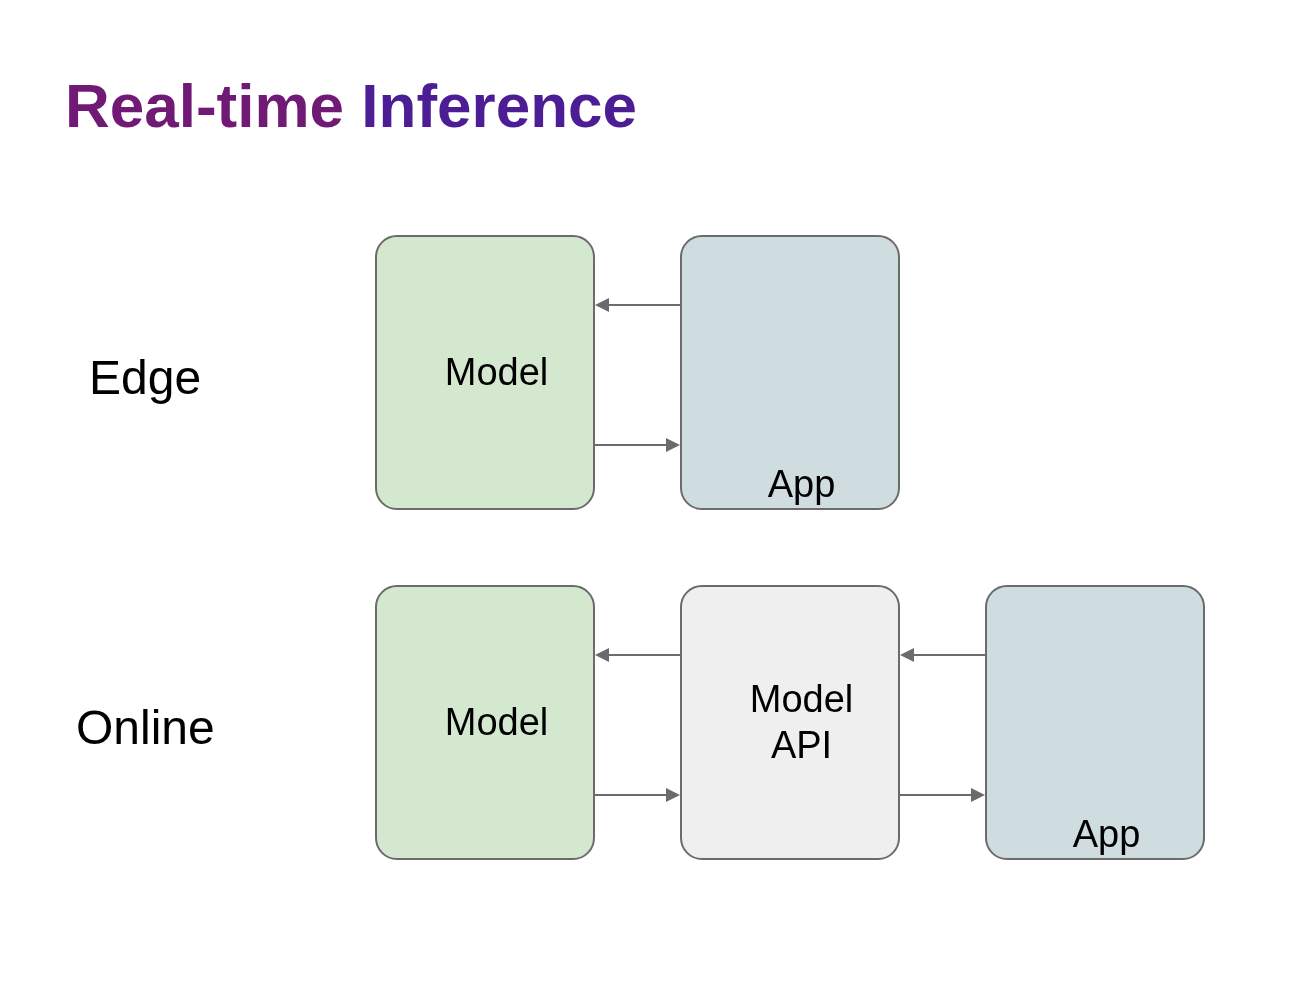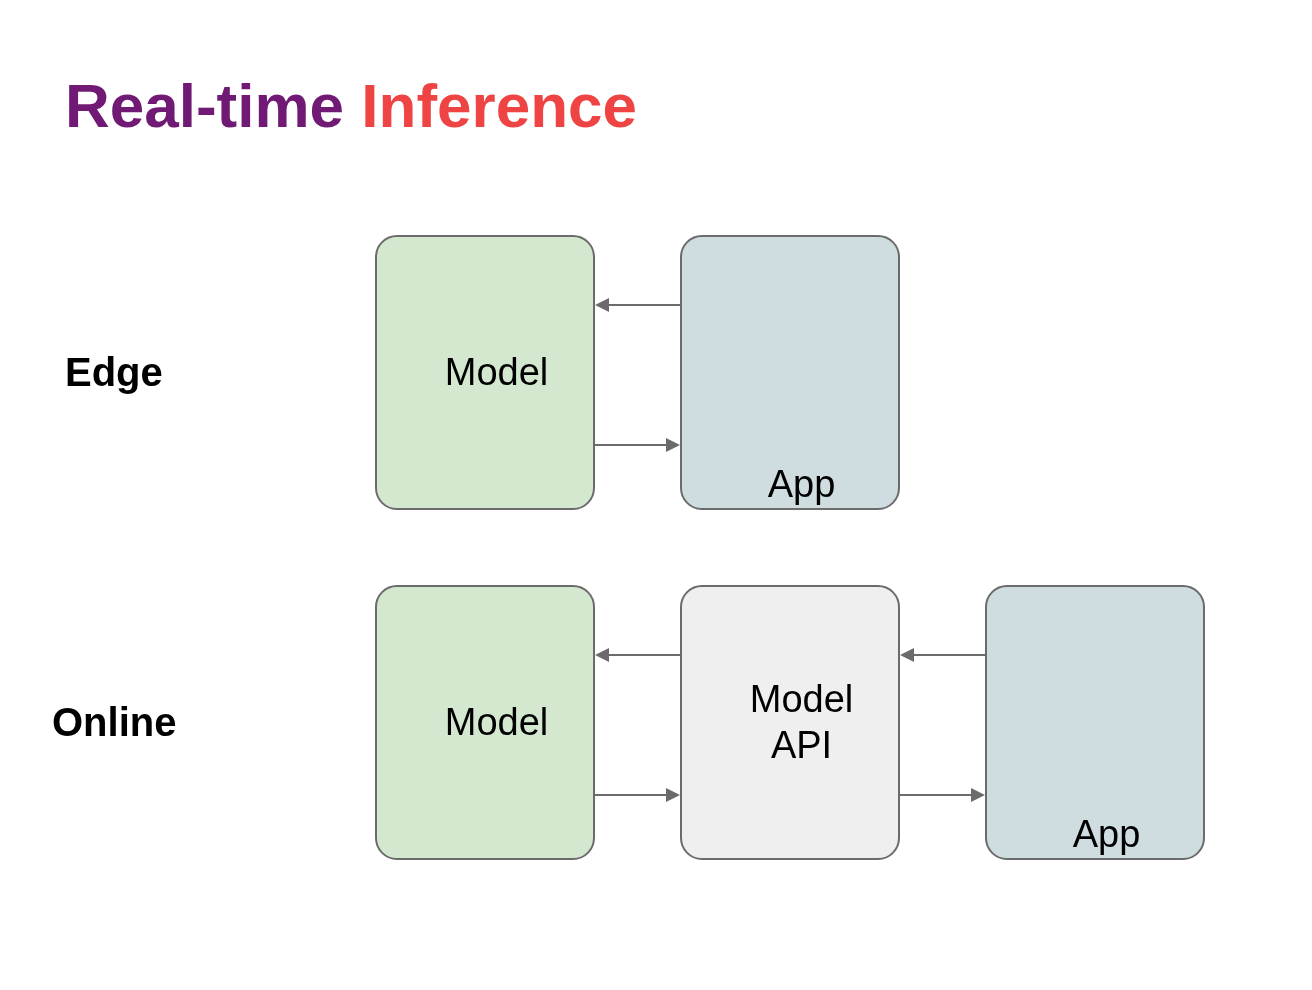--- a/index.html
+++ b/index.html
@@ -18,27 +18,28 @@
       position: absolute;
       top: 70px;
       left: 65px;
       font-size: 62px;
       font-weight: 700;
     }
     .title-bold {
       color: #701a75;
     }
     .title-light {
-      color: #ef4444;
+      color: #4c1d95;
     }
     .row-label {
       position: absolute;
-      font-size: 40px;
+      font-size: 48px;
       color: #000000;
-      font-weight: 700;
+      font-weight: 400;
+      margin-left: 24px;
     }
     .box {
       position: absolute;
       border: 2px solid #6b6b6b;
       border-radius: 22px;
       display: flex;
       align-items: center;
       justify-content: center;
       font-size: 38px;
       color: #000000;

